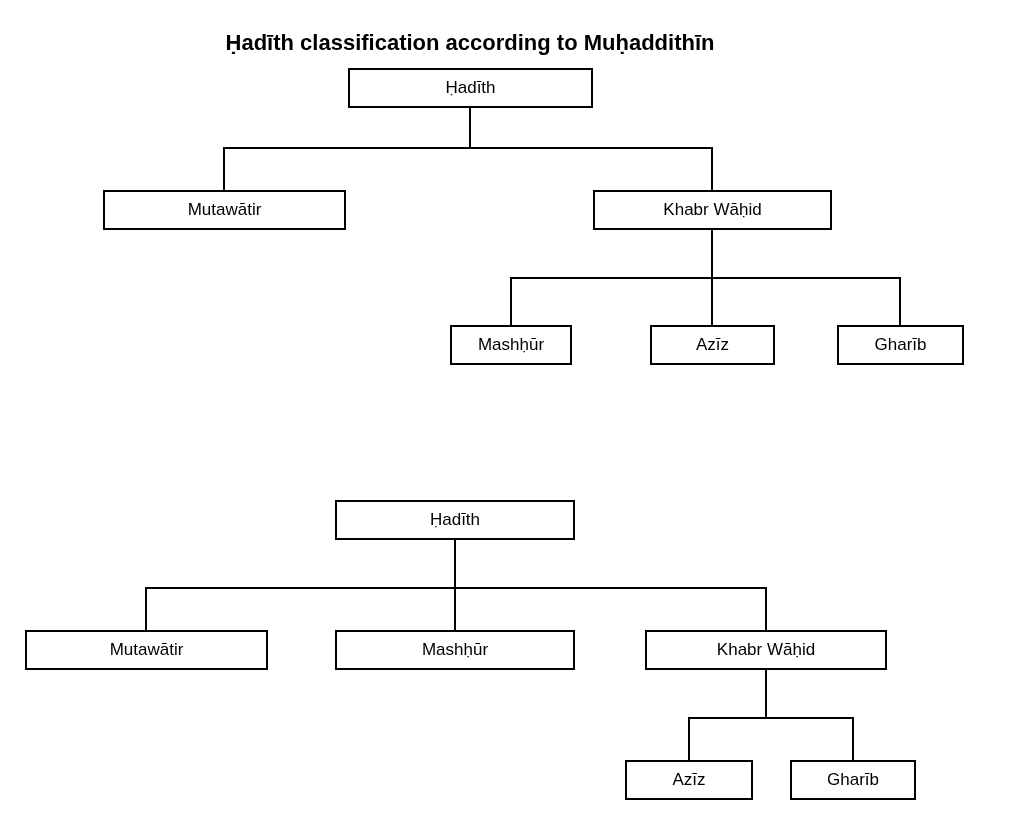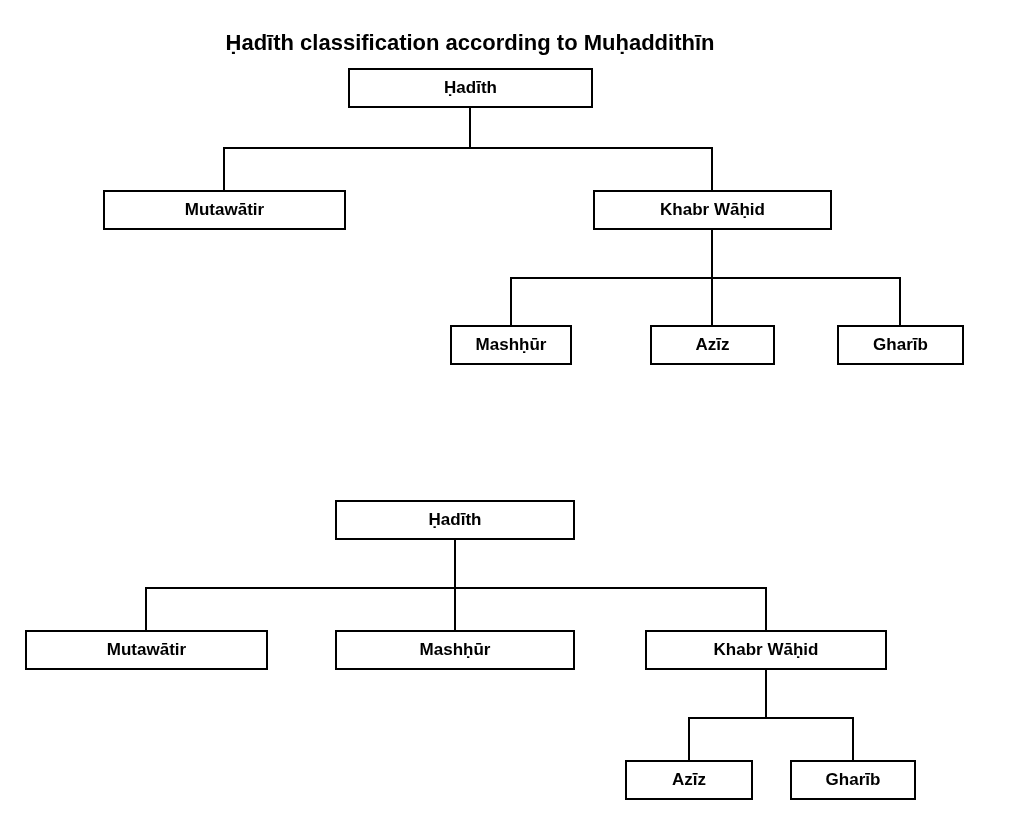--- a/index.html
+++ b/index.html
@@ -35,21 +35,20 @@
   .node {
     position: absolute;
     box-sizing: border-box;
     border: 2px solid #000000;
     background: #ffffff;
     display: flex;
     align-items: center;
     justify-content: center;
     font-size: 17px;
     white-space: nowrap;
-    font-weight: bold;
   }
   
   .n-h1  { left: 348px; top: 68px;  width: 245px; height: 40px; }
   .n-mt1 { left: 103px; top: 190px; width: 243px; height: 40px; }
   .n-kw1 { left: 593px; top: 190px; width: 239px; height: 40px; }
   .n-ms1 { left: 450px; top: 325px; width: 122px; height: 40px; }
   .n-az1 { left: 650px; top: 325px; width: 125px; height: 40px; }
   .n-gh1 { left: 837px; top: 325px; width: 127px; height: 40px; }
   
   .n-h2  { left: 335px; top: 500px; width: 240px; height: 40px; }

